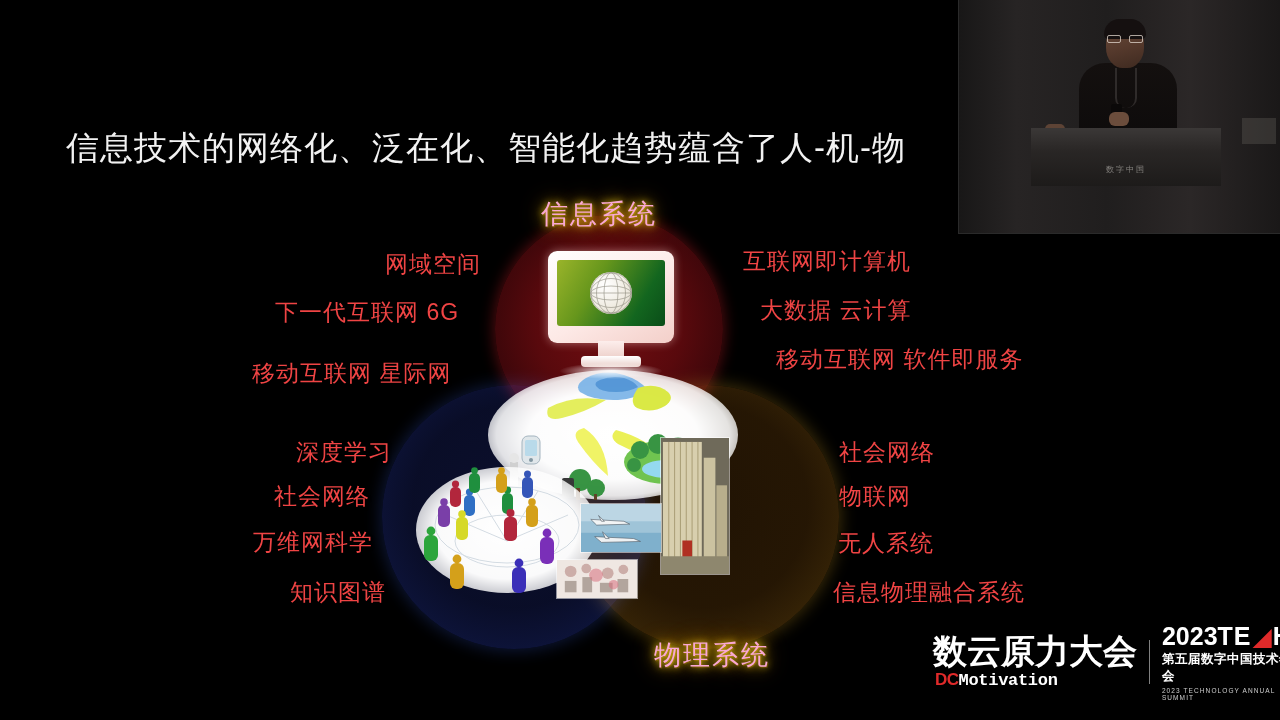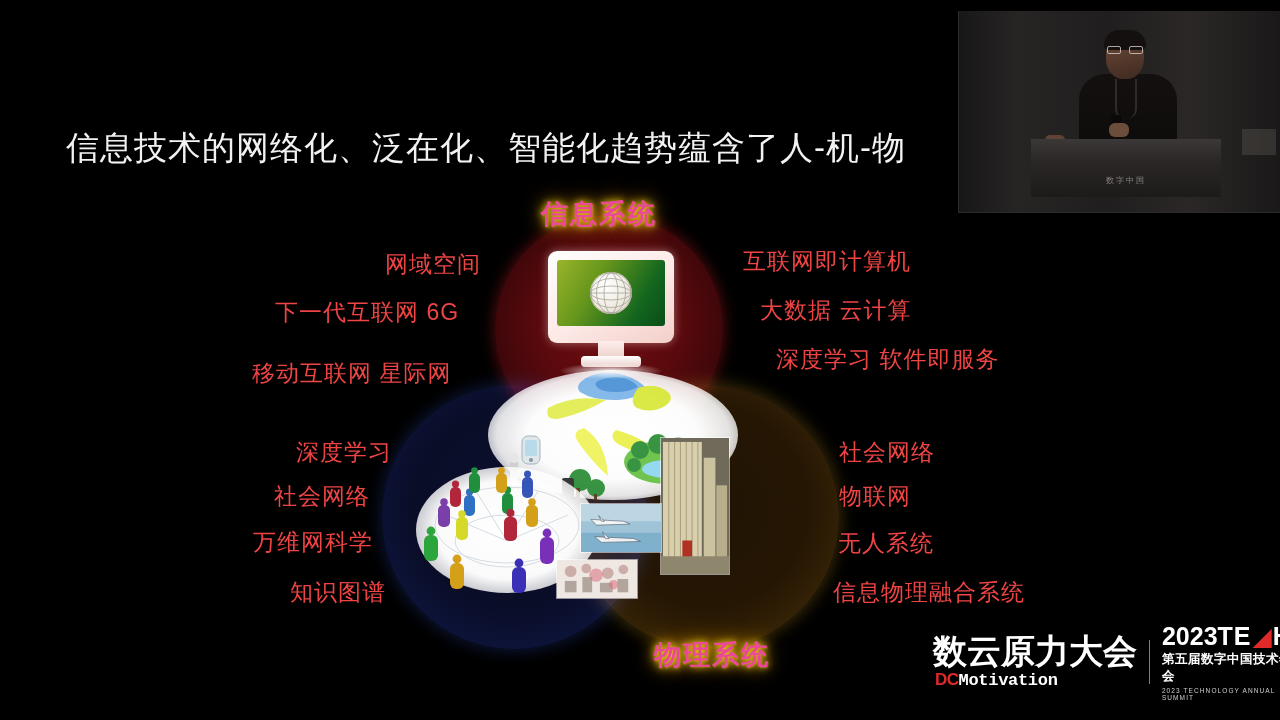--- a/index.html
+++ b/index.html
@@ -172,22 +172,22 @@
   .photo { position: absolute; z-index: 6; border: 1px solid rgba(255,255,255,.55); overflow: hidden; }
   .photo-tower { left: 290px; top: 222px; width: 70px; height: 138px; }
   .photo-plane { left: 210px; top: 288px; width: 82px; height: 50px; }
   .photo-city  { left: 186px; top: 344px; width: 82px; height: 40px; }
   .photo svg, .photo div { width: 100%; height: 100%; }
 
   
   .venn-label {
     position: absolute;
     font-size: 27px;
-    font-weight: 700;
-    color: #ec4899;
+    font-weight: 400;
+    color: #f9a8d4;
     letter-spacing: 2px;
     white-space: nowrap;
     text-shadow:
       0 0 7px rgba(255,226,20,.95),
       0 0 16px rgba(255,190,10,.75),
       0 0 26px rgba(255,160,0,.45),
       1px 1px 1px rgba(90,60,0,.8);
     z-index: 9;
   }
   .label-info     { left: 541px; top: 196px; }
@@ -216,27 +216,26 @@
   .kw-j { left: 290px; top: 577px; }
   .kw-k { left: 839px; top: 437px; }
   .kw-l { left: 839px; top: 481px; }
   .kw-m { left: 838px; top: 528px; }
   .kw-n { left: 833px; top: 577px; }
 
   
   .pip {
     position: absolute;
     right: 0; top: 0;
-    width: 322px; height: 202px;
+    width: 322px; height: 234px;
     background: #0f766e;
     overflow: hidden;
     border-left: 1px solid #2a2a2a;
     border-bottom: 1px solid #2a2a2a;
     z-index: 20;
-    margin-top: 11px;
   }
   .pip .room {
     position: absolute; inset: 0;
     background:
       linear-gradient(90deg, #181717 0%, #272424 18%, #201e1e 46%, #2b2727 72%, #1a1818 100%);
   }
   .pip .podium {
     position: absolute; left: 72px; top: 128px;
     width: 190px; height: 58px;
     background: linear-gradient(180deg,#3b3837 0%,#292625 40%,#1d1b1a 100%);
@@ -543,21 +542,21 @@
 
   <div class="venn-label label-info">信息系统</div>
   <div class="venn-label label-physical">物理系统</div>
 
   <div class="kw kw-a">网域空间</div>
   <div class="kw kw-b">下一代互联网  6G</div>
   <div class="kw kw-c">移动互联网  星际网</div>
 
   <div class="kw kw-d">互联网即计算机</div>
   <div class="kw kw-e">大数据      云计算</div>
-  <div class="kw kw-f">深度学习   软件即服务</div>
+  <div class="kw kw-f">移动互联网   软件即服务</div>
 
   <div class="kw kw-g">深度学习</div>
   <div class="kw kw-h">社会网络</div>
   <div class="kw kw-i">万维网科学</div>
   <div class="kw kw-j">知识图谱</div>
 
   <div class="kw kw-k">社会网络</div>
   <div class="kw kw-l">物联网</div>
   <div class="kw kw-m">无人系统</div>
   <div class="kw kw-n">信息物理融合系统</div>

